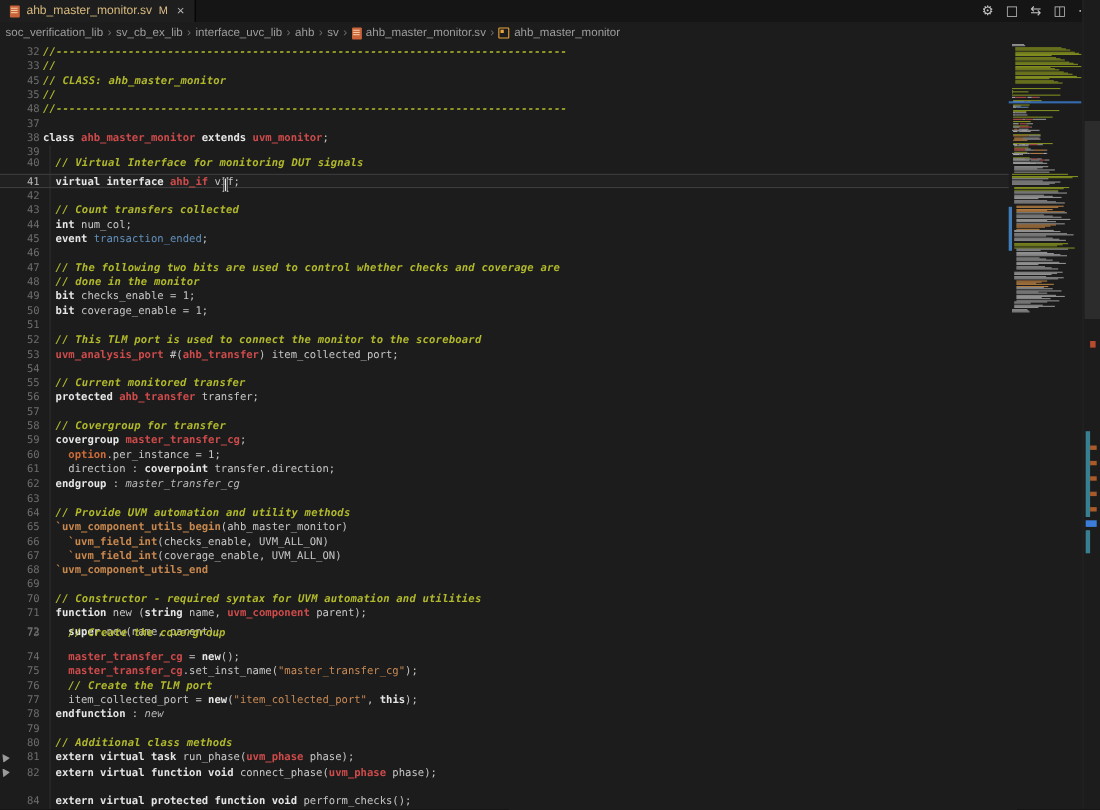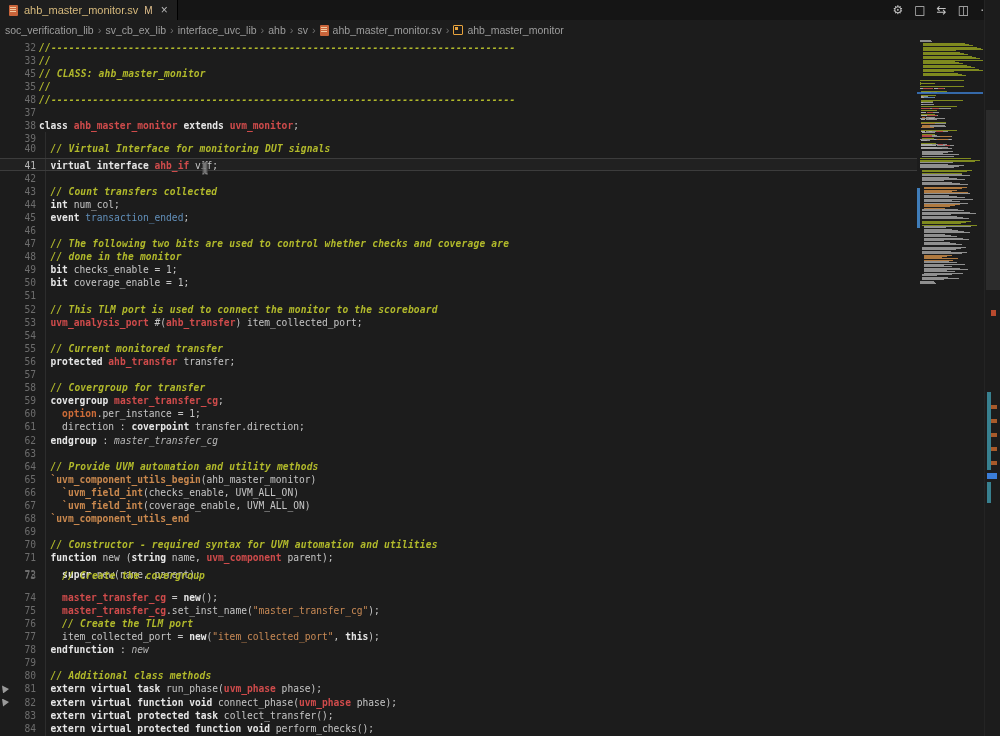--- a/index.html
+++ b/index.html
@@ -155,21 +155,20 @@
       <div class="code-row" style="top: 569px;"><span class="gut-num">73</span><span class="code-text"><span class="tk-p">    </span><span class="tk-c">// Create the covergroup</span></span></div>
       <div class="code-row" style="top: 590.7px;"><span class="gut-num">74</span><span class="code-text"><span class="tk-p">    </span><span class="tk-t">master_transfer_cg</span><span class="tk-p"> = </span><span class="tk-k">new</span><span class="tk-p">();</span></span></div>
       <div class="code-row" style="top: 603.8px;"><span class="gut-num">75</span><span class="code-text"><span class="tk-p">    </span><span class="tk-t">master_transfer_cg</span><span class="tk-p">.set_inst_name(</span><span class="tk-s">"master_transfer_cg"</span><span class="tk-p">);</span></span></div>
       <div class="code-row" style="top: 616.9px;"><span class="gut-num">76</span><span class="code-text"><span class="tk-p">    </span><span class="tk-c">// Create the TLM port</span></span></div>
       <div class="code-row" style="top: 630px;"><span class="gut-num">77</span><span class="code-text"><span class="tk-p">    item_collected_port = </span><span class="tk-k">new</span><span class="tk-p">(</span><span class="tk-s">"item_collected_port"</span><span class="tk-p">, </span><span class="tk-k">this</span><span class="tk-p">);</span></span></div>
       <div class="code-row" style="top: 643.1px;"><span class="gut-num">78</span><span class="code-text"><span class="tk-p">  </span><span class="tk-k">endfunction</span><span class="tk-p"> : </span><span class="tk-g">new</span></span></div>
       <div class="code-row" style="top: 656.2px;"><span class="gut-num">79</span><span class="code-text"></span></div>
       <div class="code-row" style="top: 669.3px;"><span class="gut-num">80</span><span class="code-text"><span class="tk-p">  </span><span class="tk-c">// Additional class methods</span></span></div>
       <div class="code-row" style="top: 682.4px;"><div class="gutter-marker"></div><span class="gut-num">81</span><span class="code-text"><span class="tk-p">  </span><span class="tk-k">extern virtual task</span><span class="tk-p"> run_phase(</span><span class="tk-t">uvm_phase</span><span class="tk-p"> phase);</span></span></div>
       <div class="code-row" style="top: 695.5px;"><div class="gutter-marker"></div><span class="gut-num">82</span><span class="code-text"><span class="tk-p">  </span><span class="tk-k">extern virtual function void</span><span class="tk-p"> connect_phase(</span><span class="tk-t">uvm_phase</span><span class="tk-p"> phase);</span></span></div>
-      <div class="code-row" style="top: 708.6px;"><span class="gut-num">83</span><span class="code-text"><span class="tk-p">  </span><span class="tk-k">extern virtual protected task</span><span class="tk-p"> collect_transfer();</span></span></div>
       <div class="code-row" style="top: 721.7px;"><span class="gut-num">84</span><span class="code-text"><span class="tk-p">  </span><span class="tk-k">extern virtual protected function void</span><span class="tk-p"> perform_checks();</span></span></div>
     </div>
 
   <div id="minimap">
       <div class="mm-bar" style="left: 3px; top: 40.3px; width: 44px; background: rgb(127, 138, 31);"></div>
       <div class="mm-bar" style="left: 3px; top: 41.6px; width: 1.1px; background: rgb(127, 138, 31);"></div>
       <div class="mm-bar" style="left: 3px; top: 42.9px; width: 15.4px; background: rgb(127, 138, 31);"></div>
       <div class="mm-bar" style="left: 3px; top: 44.2px; width: 1.1px; background: rgb(127, 138, 31);"></div>
       <div class="mm-bar" style="left: 3px; top: 45.5px; width: 44px; background: rgb(127, 138, 31);"></div>
       <div class="mm-bar" style="left: 3px; top: 48.1px; width: 3.3px; background: rgb(168, 168, 168);"></div>

